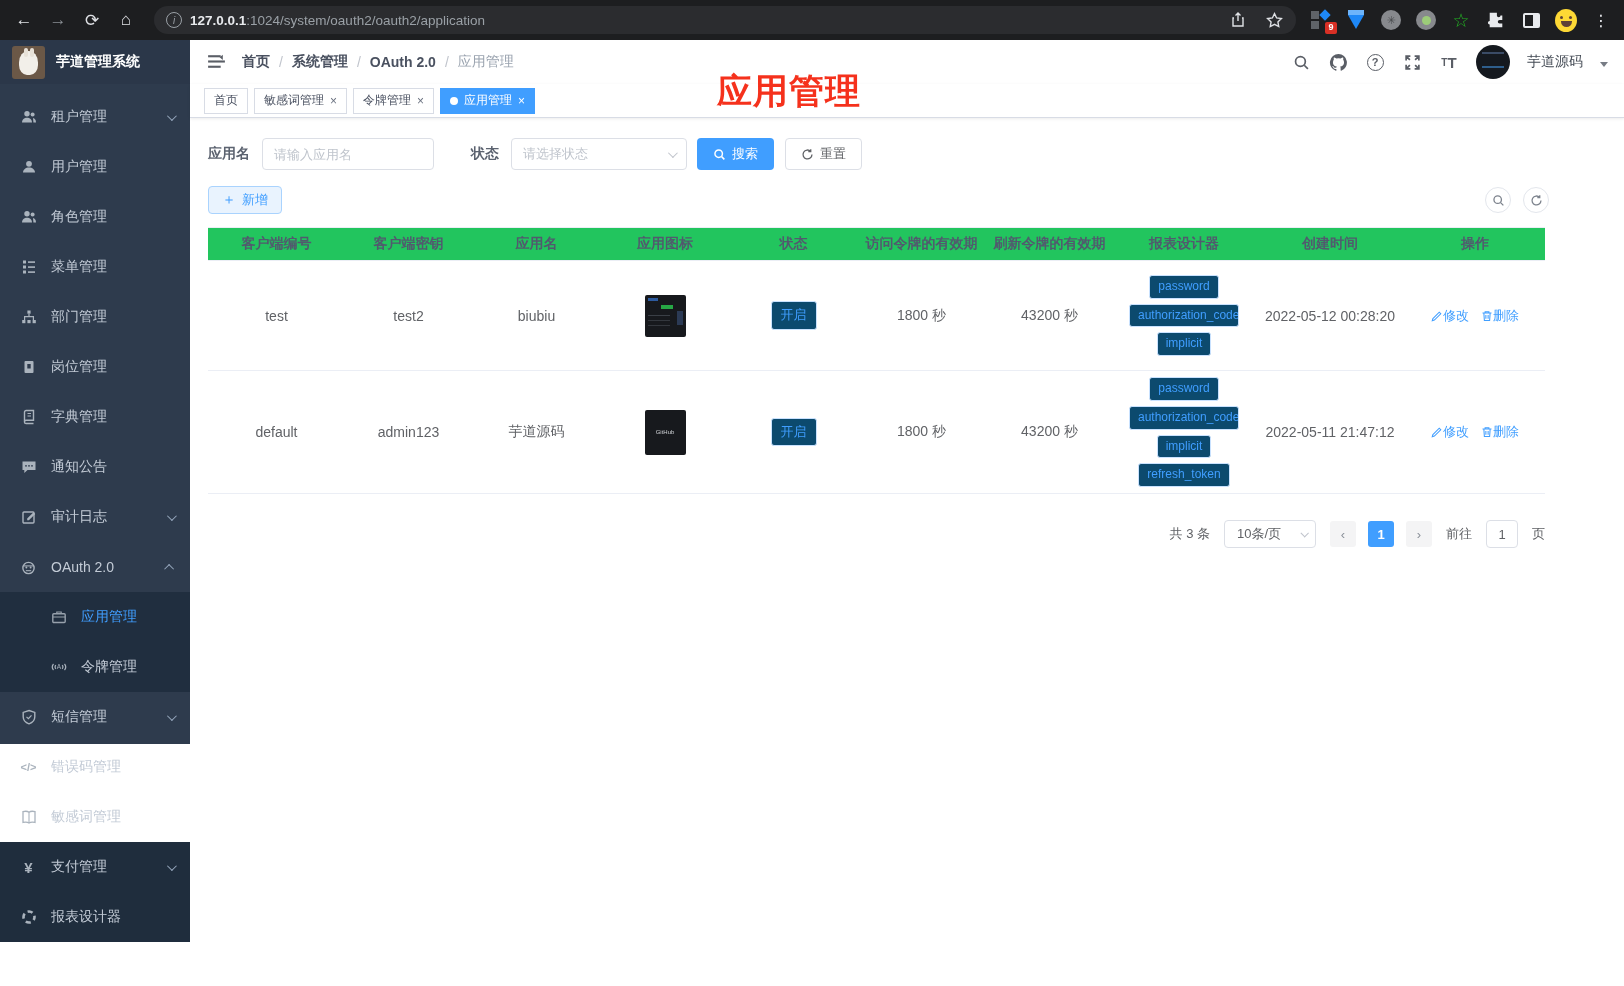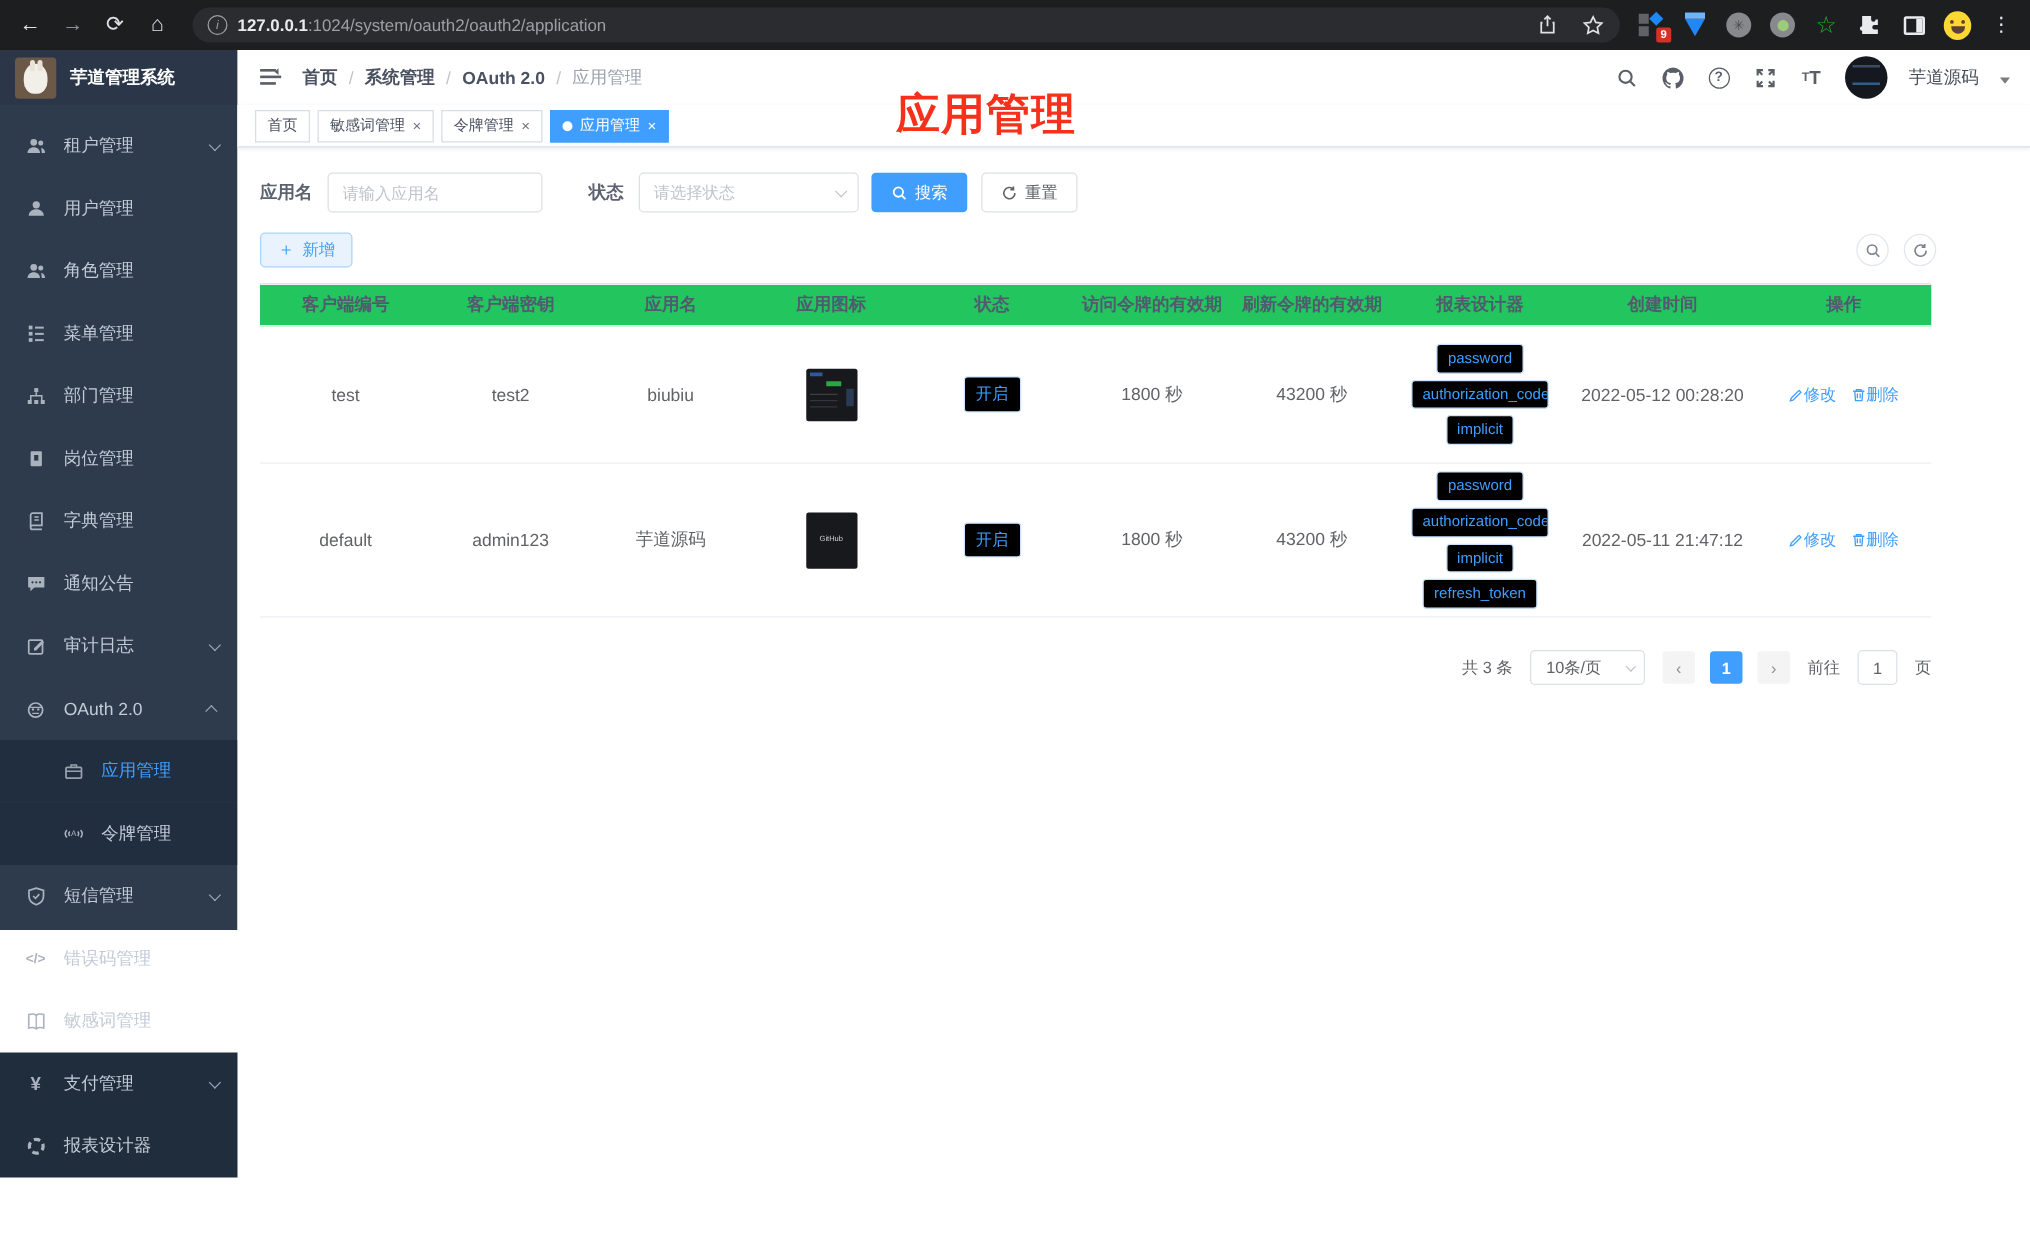--- a/index.html
+++ b/index.html
@@ -123,21 +123,21 @@
   .td { text-align:center; display:flex; flex-direction:column; align-items:center; justify-content:center; }
   .c1{width:137px}.c2{width:127px}.c3{width:129px}.c4{width:128px}.c5{width:129px}
   .c6{width:127px}.c7{width:129px}.c8{width:140px}.c9{width:152px}.c10{width:138px}
   .thumb { width:41px; height:42px; background:#17191d; border-radius:2px; position:relative; overflow:hidden; }
   .thumb .g { position:absolute; left:16px; top:10px; width:12px; height:4px; background:#27a745; }
   .thumb .b1 { position:absolute; left:3px; top:3px; width:10px; height:3px; background:#2d5a9e; }
   .thumb .b2 { position:absolute; right:3px; top:16px; width:6px; height:14px; background:#2b3a55; }
   .thumb .ln { position:absolute; left:3px; top:20px; width:22px; height:1.5px; background:#3a3f46; box-shadow:0 5px 0 #33373d, 0 10px 0 #33373d; }
   .thumb.gh { display:flex; align-items:center; justify-content:center; }
   .thumb.gh span { color:#cfd2d6; font-size:6px; }
-  .tag { background:#000000; border:1px solid #c9e2ff; color:#409eff; font-size:12px;
+  .tag { background:#0c4a6e; border:1px solid #c9e2ff; color:#409eff; font-size:12px;
     border-radius:3px; padding:3px 8px; margin:2.5px 0; white-space:nowrap; line-height:1.3; }
   .tag.clip { max-width:110px; overflow:hidden; }
   .tag.status { font-size:13px; padding:5px 9px; }
   .ops { flex-direction:row; gap:12px; }
   .op { color:#409eff; font-size:13px; display:flex; align-items:center; gap:0; cursor:pointer; }
 
   
   .pager { margin-top:26px; width:1337px; display:flex; align-items:center; justify-content:flex-end;
     gap:14px; font-size:13px; color:#606266; }
   .psel { width:92px; height:28px; border:1px solid #dcdfe6; border-radius:4px; padding:0 8px 0 12px;

